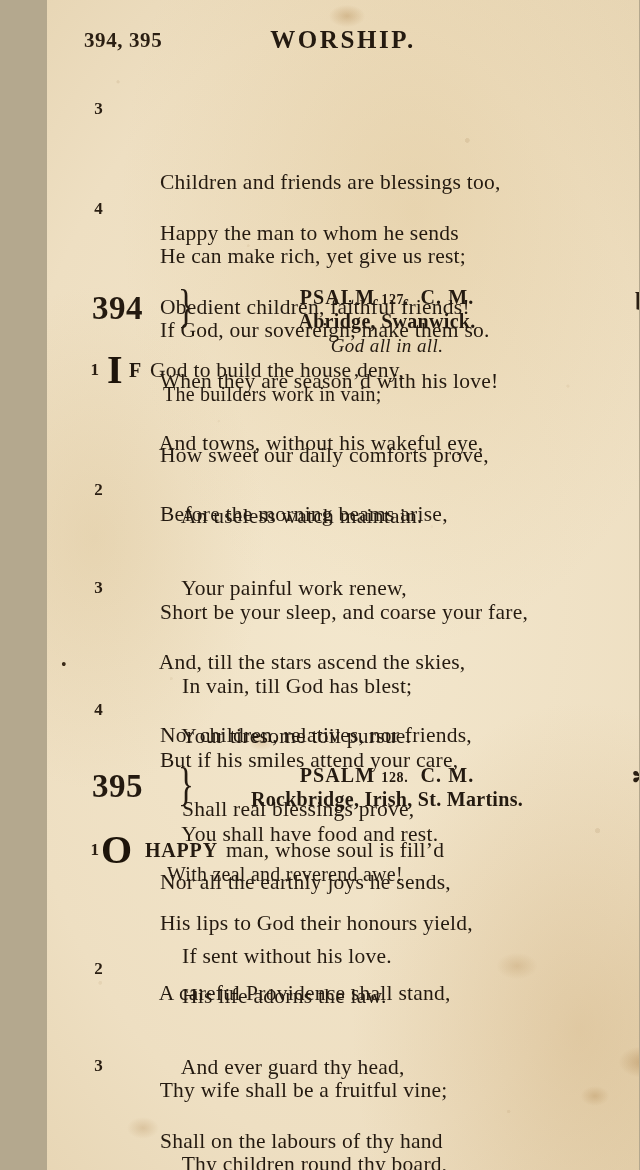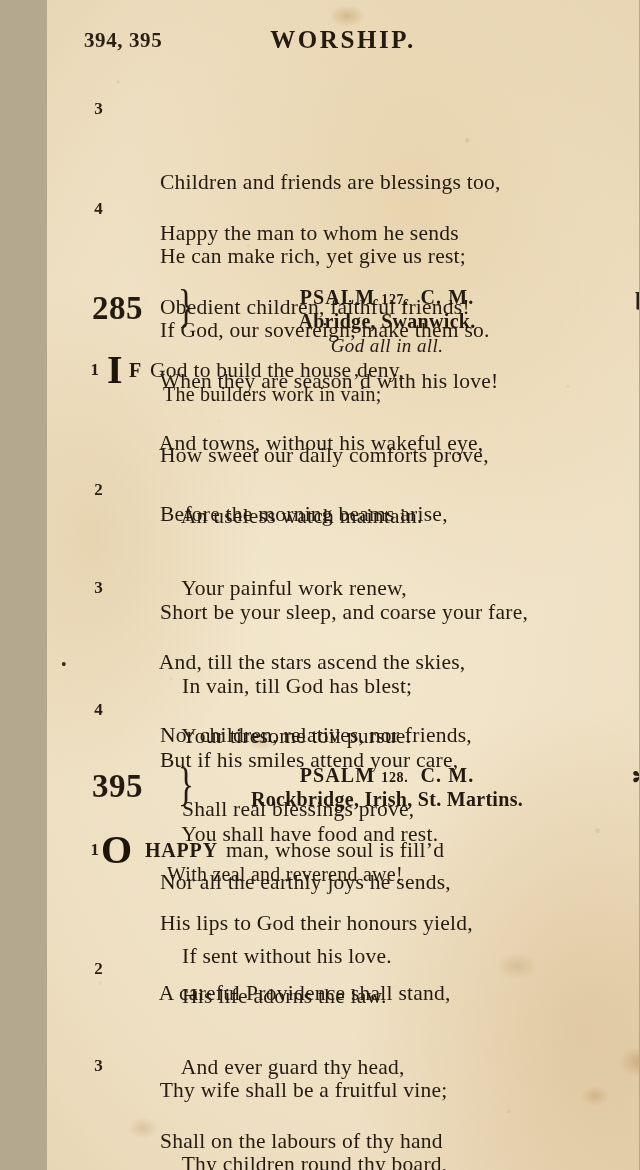--- a/index.html
+++ b/index.html
@@ -268,21 +268,21 @@
       </div>
       <div class="vline ind0">
         <span>When they are season’d with his love!</span>
       </div>
       <div class="vline ind0">
         <span>How sweet our daily comforts prove,</span>
       </div>
     </div>
 
     <div class="hymnhead" style="top:284px;">
-      <div class="hymn-num">285</div>
+      <div class="hymn-num">394</div>
       <div class="hymn-brace">}</div>
       <div class="hymn-center">
         <div class="hymn-psalm"><span>PSALM</span> <span class="num">127.</span>  <span>C. M.</span></div>
         <div class="hymn-tunes">Abridge, Swanwick.</div>
         <div class="hymn-topic">God all in all.</div>
       </div>
       <div class="hymn-mark">b</div>
     </div>
 
     <div class="stanza" style="top:356px;">

